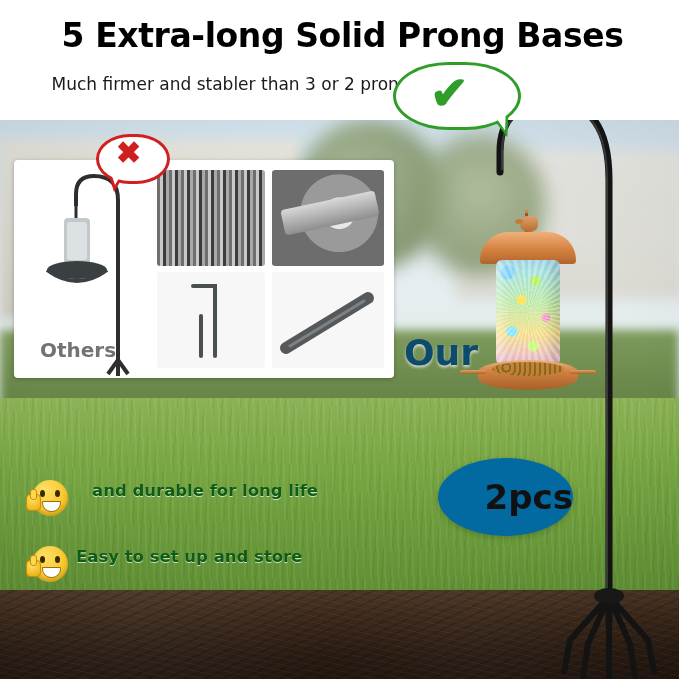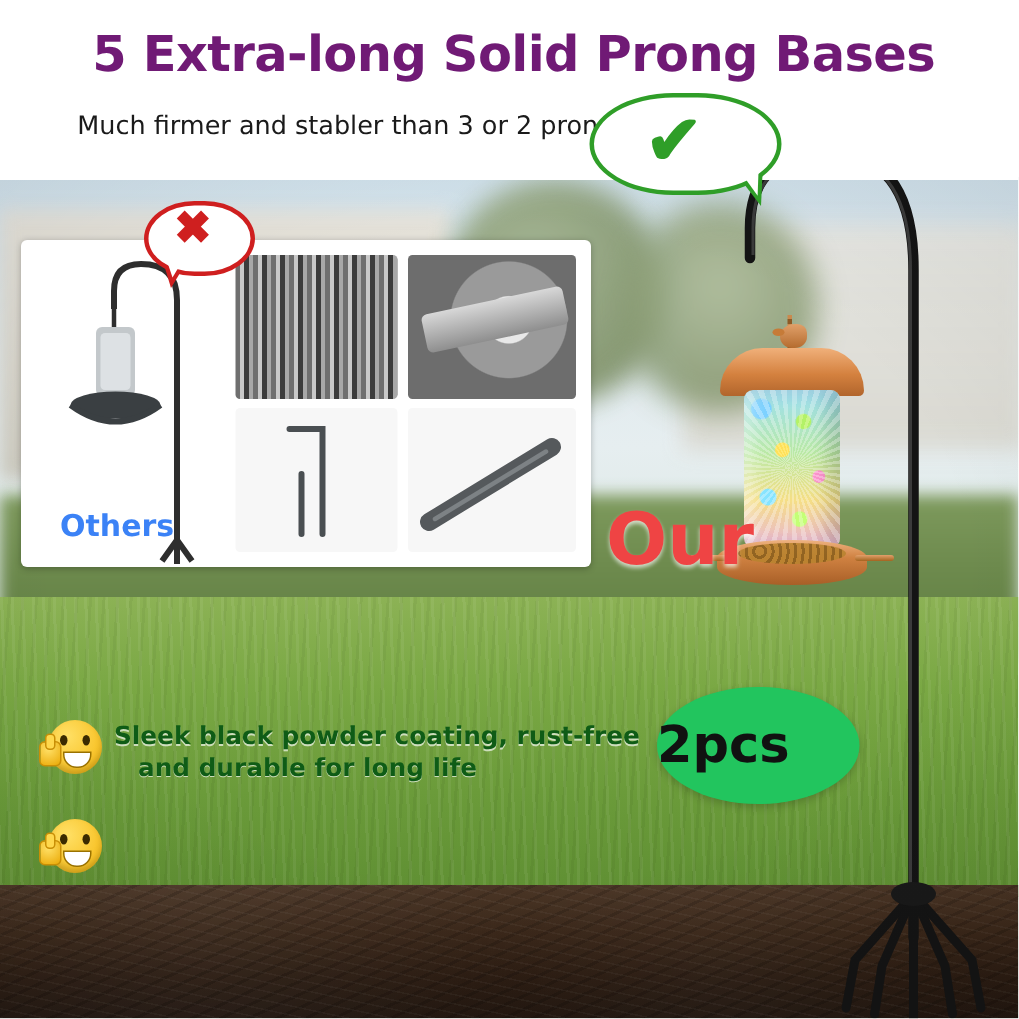--- a/index.html
+++ b/index.html
@@ -32,21 +32,21 @@
                   repeating-linear-gradient(-25deg,rgba(0,0,0,.25) 0 2px,rgba(0,0,0,0) 2px 8px),
                   radial-gradient(circle at 20% 30%,rgba(255,255,255,.09),rgba(0,0,0,0) 40%),
                   radial-gradient(circle at 70% 60%,rgba(255,255,255,.06),rgba(0,0,0,0) 35%);}
   .soil-edge{position:absolute;left:0;top:584px;width:679px;height:16px;
        background:radial-gradient(ellipse 60% 100% at 30% 100%,#5a4230,rgba(0,0,0,0) 70%),
                   radial-gradient(ellipse 60% 100% at 75% 100%,#523c2b,rgba(0,0,0,0) 70%);}
 
   
   .top-band{position:absolute;left:0;top:0;width:679px;height:120px;background:#fff;}
   .headline{position:absolute;left:20px;top:16px;width:645px;text-align:center;
-       font-size:33px;font-weight:bold;color:#701a75;letter-spacing:-.4px;
+       font-size:33px;font-weight:bold;color:#000000;letter-spacing:-.4px;
        font-family:"DejaVu Sans","Liberation Sans",sans-serif;}
   .subhead{position:absolute;left:20px;top:74px;width:430px;text-align:center;
        font-size:17px;color:#1a1a1a;font-family:"DejaVu Sans","Liberation Sans",sans-serif;}
 
   
   .check-bubble{position:absolute;left:393px;top:62px;width:122px;height:62px;
        background:#fff;border:3px solid #2f9e28;border-radius:48% 48% 48% 48%/55% 55% 55% 55%;}
   .check-tail{position:absolute;left:490px;top:112px;width:0;height:0;
        border-left:16px solid transparent;border-right:4px solid transparent;border-top:26px solid #2f9e28;
        transform:rotate(-6deg);}
@@ -62,21 +62,21 @@
   .cell{position:absolute;background:#f2f2f2;border-radius:3px;overflow:hidden;}
   .cell.a{left:143px;top:10px;width:108px;height:96px;
        background:repeating-linear-gradient(90deg,#6f6f6f 0 3px,#c9c9c9 3px 6px,#3c3c3c 6px 9px,#a8a8a8 9px 12px);}
   .cell.b{left:258px;top:10px;width:112px;height:96px;
        background:radial-gradient(circle at 60% 45%,#e8e8e8 0 18%,#9a9a9a 19% 45%,#6d6d6d 46% 100%);}
   .cell.b:after{content:"";position:absolute;left:10px;top:30px;width:96px;height:26px;
        background:linear-gradient(180deg,#d8d8d8,#8e8e8e);transform:rotate(-12deg);border-radius:4px;}
   .cell.c{left:143px;top:112px;width:108px;height:96px;background:#f7f7f7;}
   .cell.d{left:258px;top:112px;width:112px;height:96px;background:#f7f7f7;}
   .prong-svg,.rod-svg{position:absolute;left:0;top:0;}
-  .others-label{position:absolute;left:26px;top:178px;font-size:20px;font-weight:bold;color:#3b82f6;
+  .others-label{position:absolute;left:26px;top:178px;font-size:20px;font-weight:bold;color:#737373;
        font-family:"DejaVu Sans","Liberation Sans",sans-serif;}
   .x-bubble{position:absolute;left:96px;top:134px;width:68px;height:44px;background:#fff;
        border:3px solid #cf1f1f;border-radius:50%/55%;}
   .x-tail{position:absolute;left:108px;top:172px;width:0;height:0;
        border-left:6px solid transparent;border-right:12px solid transparent;border-top:20px solid #cf1f1f;}
   .x-tail-in{position:absolute;left:110px;top:170px;width:0;height:0;
        border-left:5px solid transparent;border-right:9px solid transparent;border-top:15px solid #fff;}
   .x-mark{position:absolute;left:116px;top:138px;font-size:30px;color:#cf1f1f;font-weight:bold;line-height:30px;}
 
   
@@ -89,24 +89,24 @@
   .emoji .mouth{position:absolute;left:10px;top:21px;width:17px;height:9px;border-radius:0 0 9px 9px;
        background:#ffffff;border:1px solid #9a7200;}
   .emoji .hand{position:absolute;left:-6px;top:14px;width:13px;height:15px;border-radius:4px;
        background:radial-gradient(circle at 40% 30%,#ffe066,#eaa906);border:1px solid #c98f06;}
   .emoji .hand:before{content:"";position:absolute;left:3px;top:-6px;width:5px;height:9px;border-radius:3px;
        background:#ffd84d;border:1px solid #c98f06;}
   .btext{margin-left:8px;font-size:16.5px;font-weight:bold;color:#0f5c16;line-height:21px;
        text-shadow:0 1px 0 rgba(255,255,255,.65);font-family:"DejaVu Sans","Liberation Sans",sans-serif;}
 
   
-  .our-label{position:absolute;left:404px;top:332px;font-size:48px;font-weight:bold;color:#ef4444;
+  .our-label{position:absolute;left:404px;top:332px;font-size:36px;font-weight:bold;color:#0c4a6e;
        font-family:"DejaVu Sans","Liberation Sans",sans-serif;text-shadow:0 2px 3px rgba(255,255,255,.7);}
-  .pcs-badge{position:absolute;left:438px;top:458px;width:135px;height:78px;background:#22c55e;
-       border-radius:50%;display:flex;align-items:center;justify-content:flex-start;
+  .pcs-badge{position:absolute;left:438px;top:458px;width:135px;height:78px;background:#0369a1;
+       border-radius:50%;display:flex;align-items:center;justify-content:flex-end;
        box-shadow:0 2px 6px rgba(0,0,0,.2);}
   .pcs-badge span{font-size:34px;font-weight:bold;color:#111;
        font-family:"DejaVu Sans","Liberation Sans",sans-serif;}
 
   
   .pole-svg{position:absolute;left:420px;top:40px;}
   .feeder{position:absolute;left:476px;top:210px;width:104px;height:190px;}
   .f-roof2{position:absolute;left:4px;top:22px;width:96px;height:32px;border-radius:48px 48px 6px 6px;
        background:linear-gradient(180deg,#f0b07a 0%,#d4813f 55%,#b1652c 100%);}
   .f-bird{position:absolute;left:44px;top:6px;width:18px;height:16px;border-radius:60% 40% 50% 50%;
@@ -243,27 +243,27 @@
 
 
   <div class="bullet" style="left:32px;top:480px;">
     <div class="emoji">
       <div class="eye l"></div>
         <div class="eye r"></div>
         <div class="mouth"></div>
         <div class="hand"></div>
     </div>
     <div style="margin-left:8px;">
-      <div class="btext" style="margin-left:0;">Sleek black powder coating, rust-free</div>
       <div class="btext" style="margin-left:16px;">and durable for long life</div>
     </div>
   </div>
 
   <div class="bullet" style="left:32px;top:546px;">
     <div class="emoji">
       <div class="eye l"></div>
         <div class="eye r"></div>
         <div class="mouth"></div>
         <div class="hand"></div>
     </div>
+    <div class="btext">Easy to set up and store</div>
   </div>
 
 </div>
 
 </body></html>

